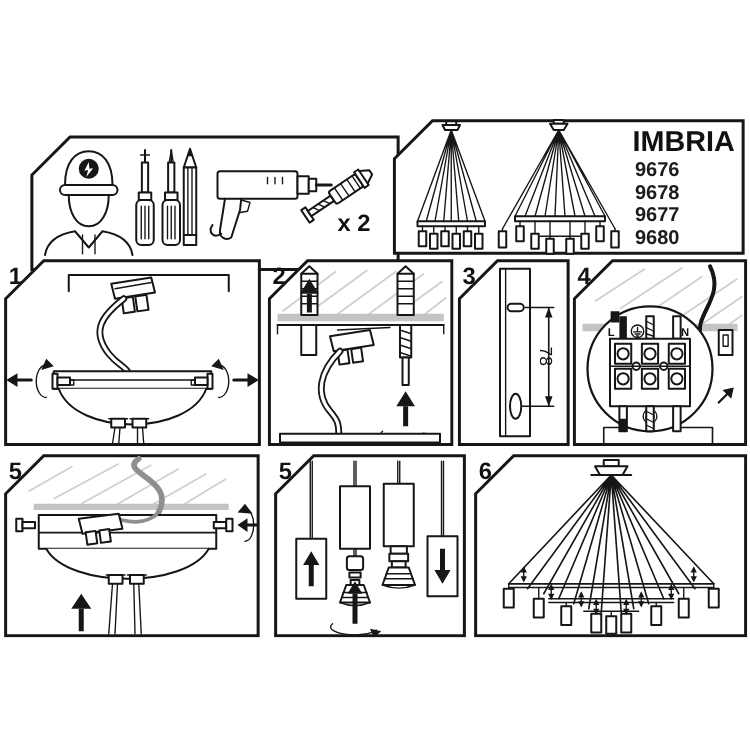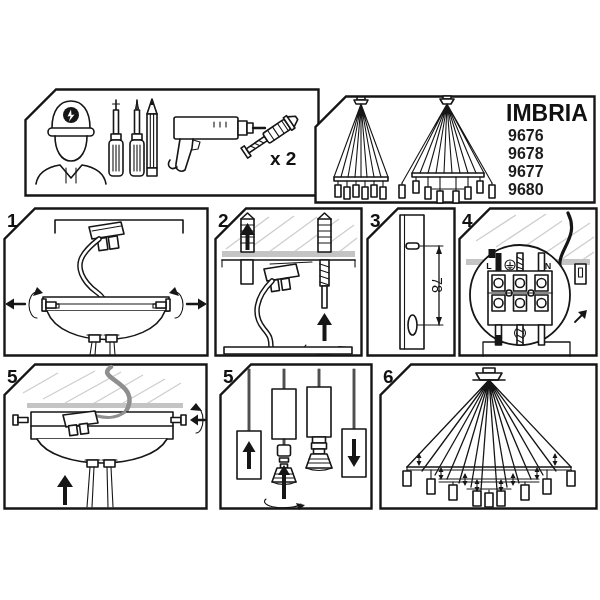--- a/index.html
+++ b/index.html
@@ -25,21 +25,21 @@
   .model{font:bold 16px "Liberation Sans",sans-serif;fill:#1c1c1c;}
   .qty {font:bold 19px "Liberation Sans",sans-serif;fill:#111;}
   .dim {font:14px "Liberation Sans",sans-serif;fill:#111;}
   .lbl {font:bold 9px "Liberation Sans",sans-serif;fill:#111;}
 </style>
 </head>
 <body>
 
 <div class="sheet">
 
-  <div class="panel" style="left:8px;top:88px;padding-left:16px;">
+  <div class="panel" style="left:8px;top:108px;padding-left:16px;">
     <svg width="296" height="109" viewBox="0 0 296 109">
       <path class="b" d="M32,1.5 L294.5,1.5 L294.5,107.5 L1.5,107.5 L1.5,32 Z"></path>
       <g>
         <path class="s" d="M28,40 C28,22 36,13 47,13 C58,13 66,22 66,40"></path>
         <rect class="sw" x="24" y="40" width="46" height="8" rx="4"></rect>
         <circle class="f" cx="47" cy="27" r="8"></circle>
         <path fill="#fff" d="M47,21.5 L43.5,28.5 L46.5,28 L45,33.5 L50.5,26.5 L47.5,27 Z"></path>
         <path class="s" d="M31,48 C31,62 37,73 47,73 C57,73 63,62 63,48"></path>
         <path class="s" d="M12,96 C14,84 24,79 36,77 L47,90 L58,77 C70,79 80,84 82,96"></path>
         <path class="t" d="M42,80 L42,95 M52,80 L52,95"></path>

